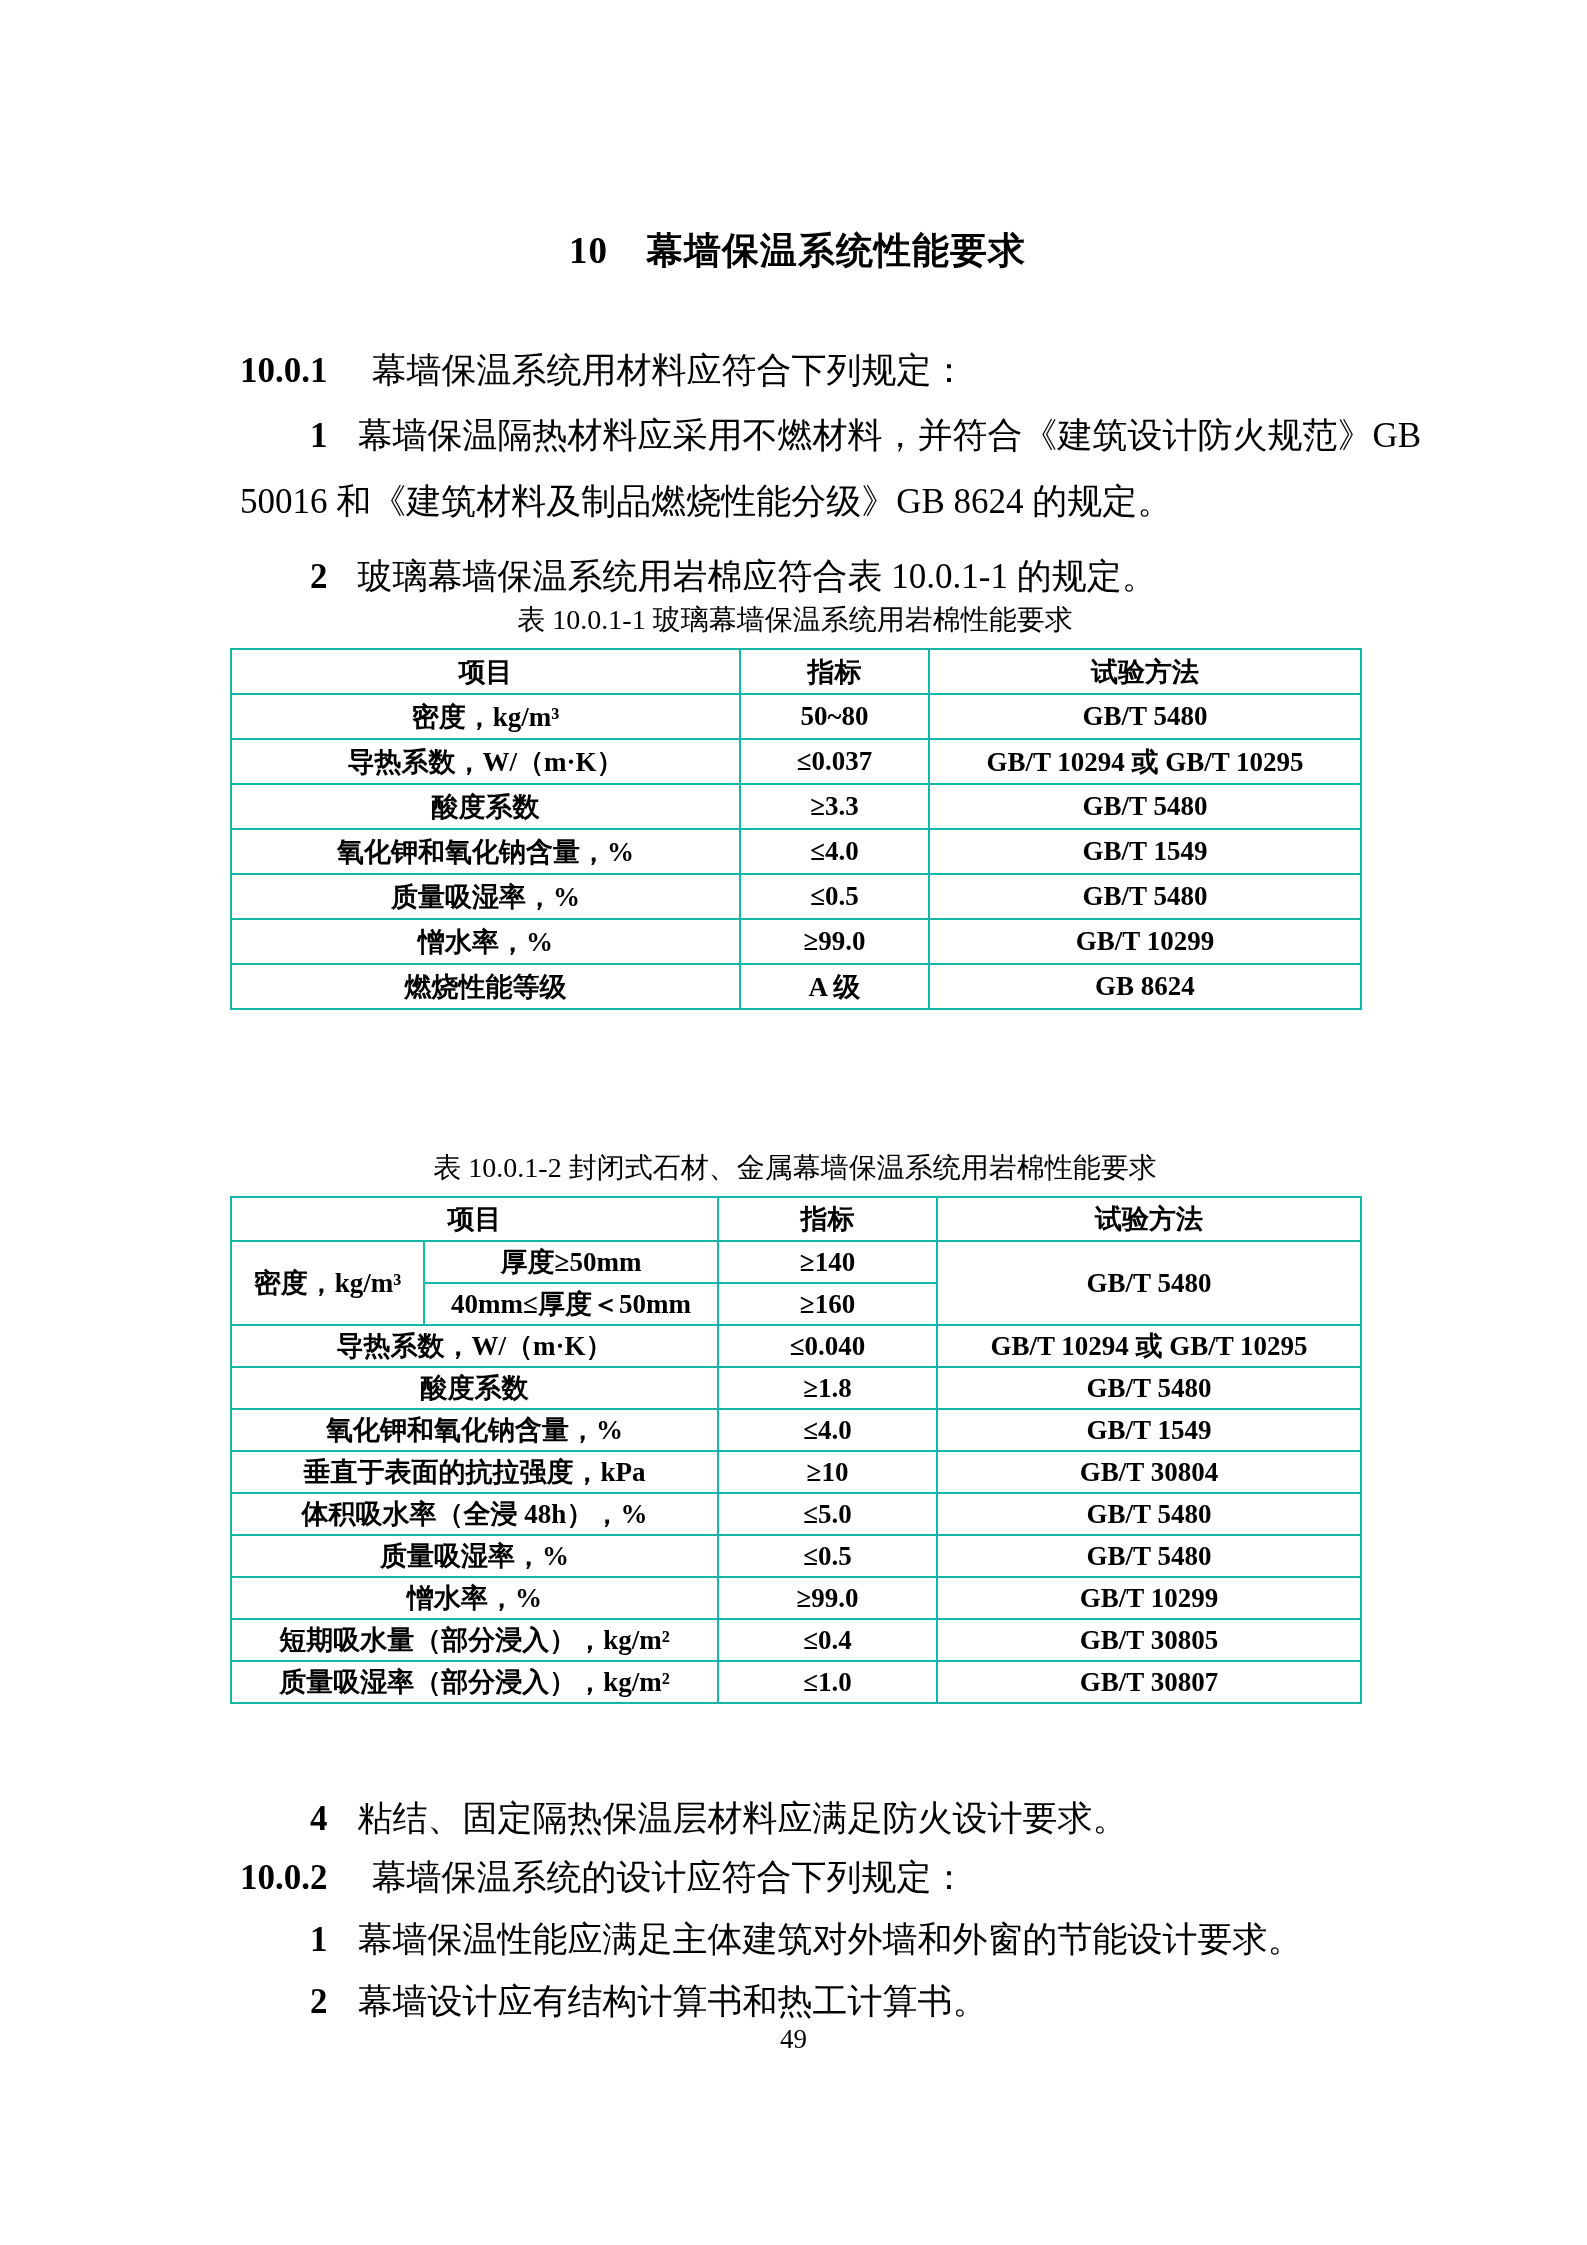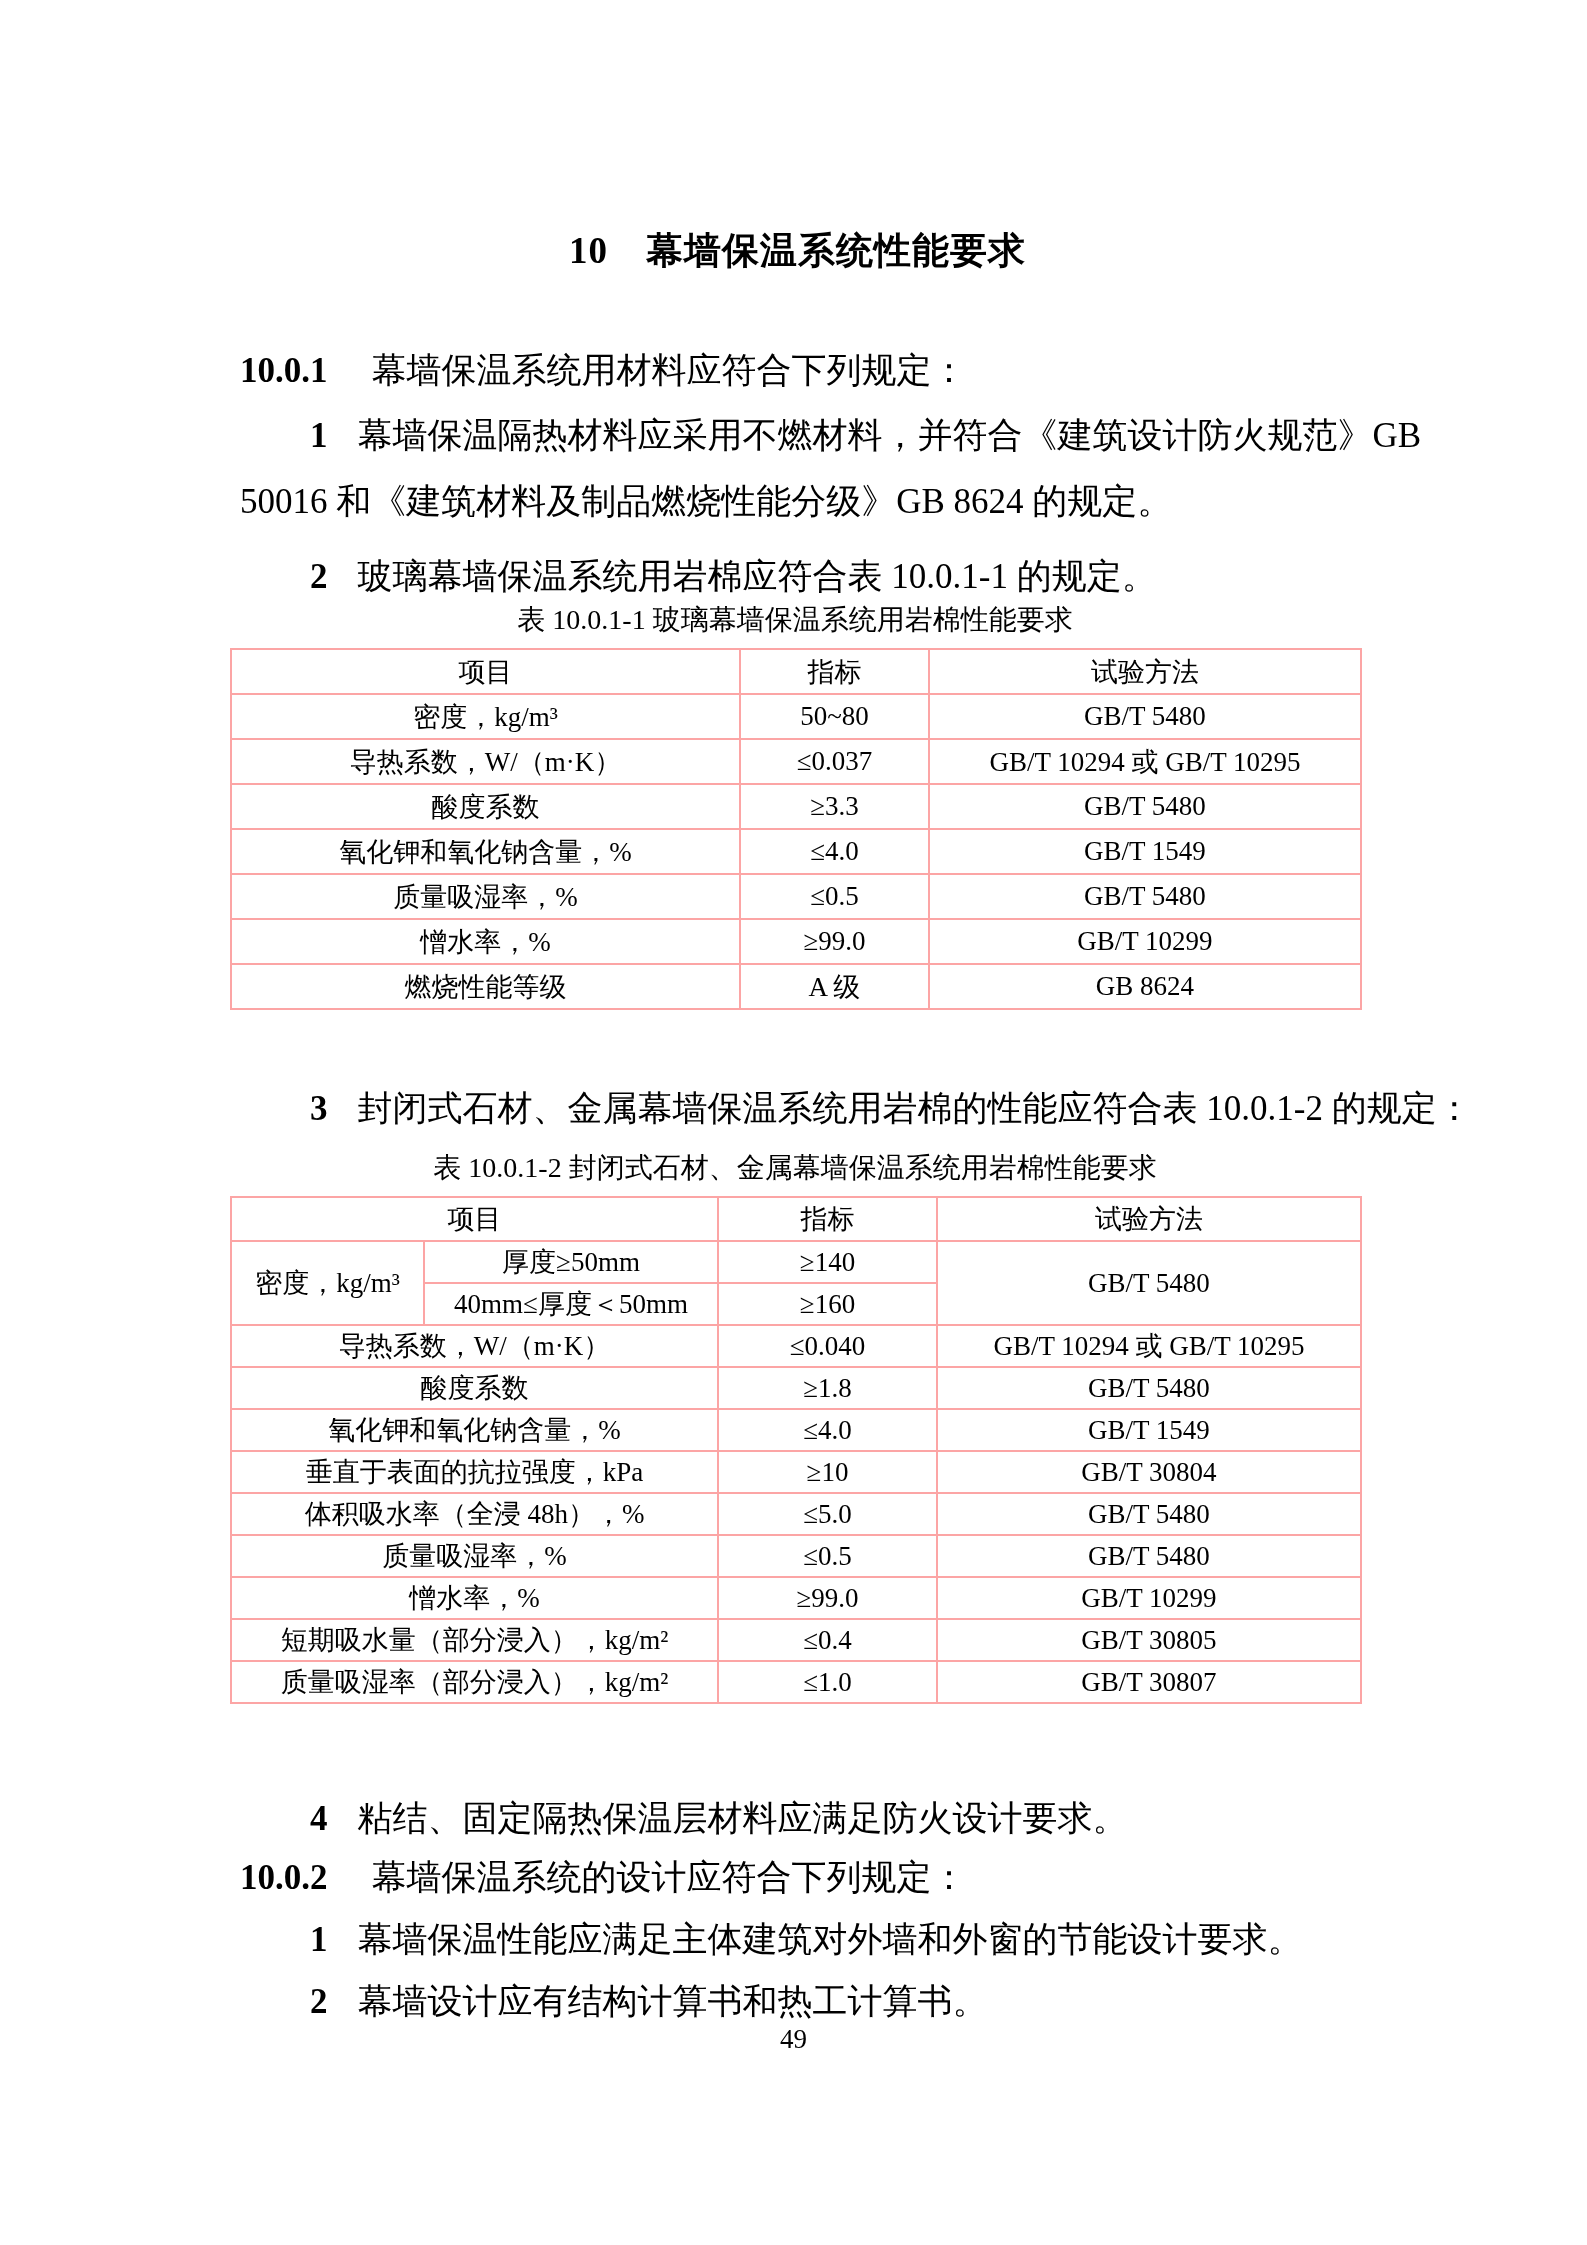--- a/index.html
+++ b/index.html
@@ -26,23 +26,23 @@
   .item .num{margin-right:30px;}
   .caption{
     left:230px;width:1130px;
     text-align:center;font-size:28px;line-height:36px;
   }
   table.doc{
     border-collapse:collapse;table-layout:fixed;
     width:1130px;font-size:27px;
   }
   table.doc td{
-    border:2px solid #fca5a5;
+    border:2px solid #14b8a6;
     text-align:center;vertical-align:middle;
-    padding:0 12px;overflow:hidden;
+    padding:0 12px;overflow:hidden;font-weight:bold;
   }
   #table1{left:230px;top:648px;}
   #table2{left:230px;top:1196px;}
   #table1 tr{height:45px;}
   #table2 tr{height:42px;}
   #table2 tr.hdr{height:44px;}
   td.left-cell{text-align:left;padding-left:8px;}
   .pagenum{
     left:0;top:2024px;width:1587px;
     text-align:center;font-size:27px;
@@ -115,23 +115,20 @@
       <td>GB/T 10299</td>
     </tr>
     <tr>
       <td>燃烧性能等级</td>
       <td>A 级</td>
       <td>GB 8624</td>
     </tr>
   </tbody>
     </table>
 
-  <div class="abs line item" style="top:1090px">
-    <span class="num">3</span><span>封闭式石材、金属幕墙保温系统用岩棉的性能应符合表 10.0.1-2 的规定：</span>
-  </div>
 
   <div class="abs caption" style="top:1150px">表 10.0.1-2 封闭式石材、金属幕墙保温系统用岩棉性能要求</div>
 
   <table class="abs doc" id="table2">
     <colgroup>
         <col style="width:193px">
         <col style="width:294px">
         <col style="width:219px">
         <col style="width:424px">
       </colgroup>

